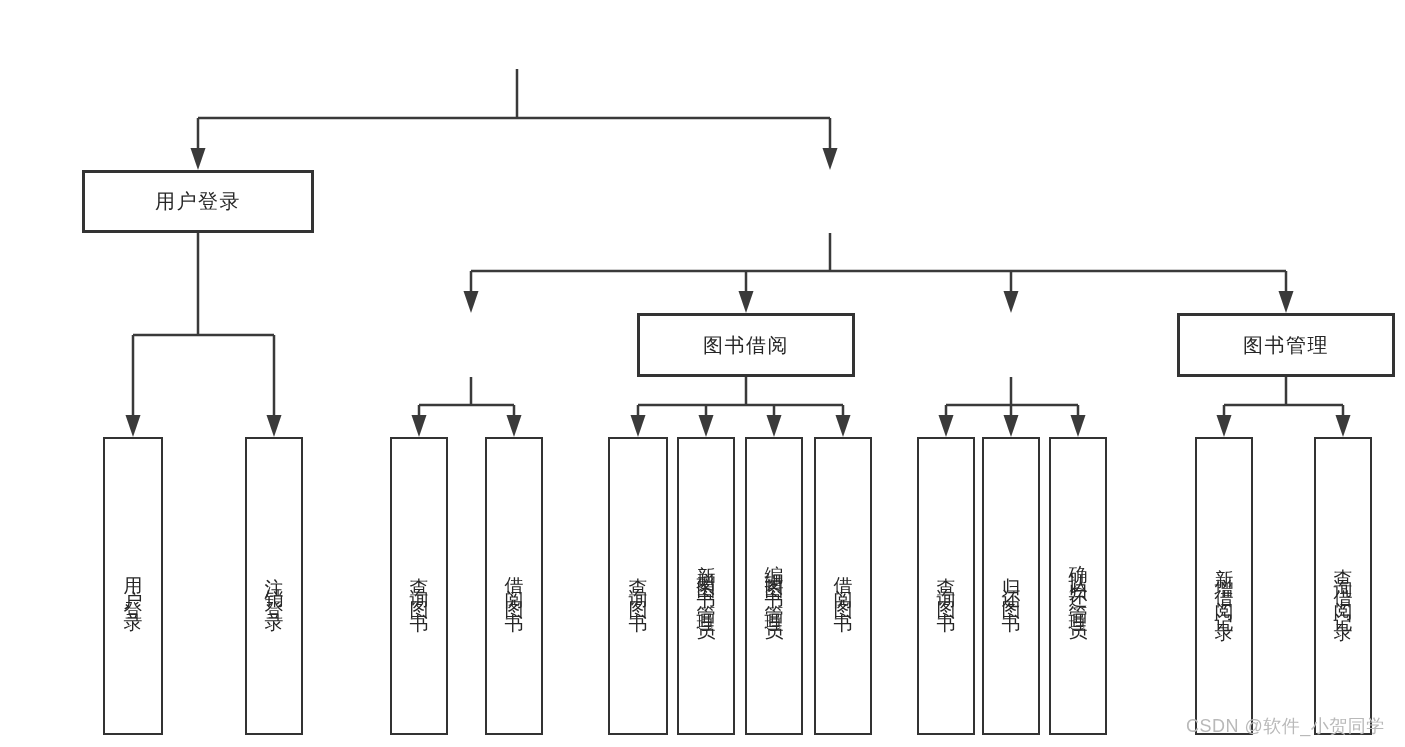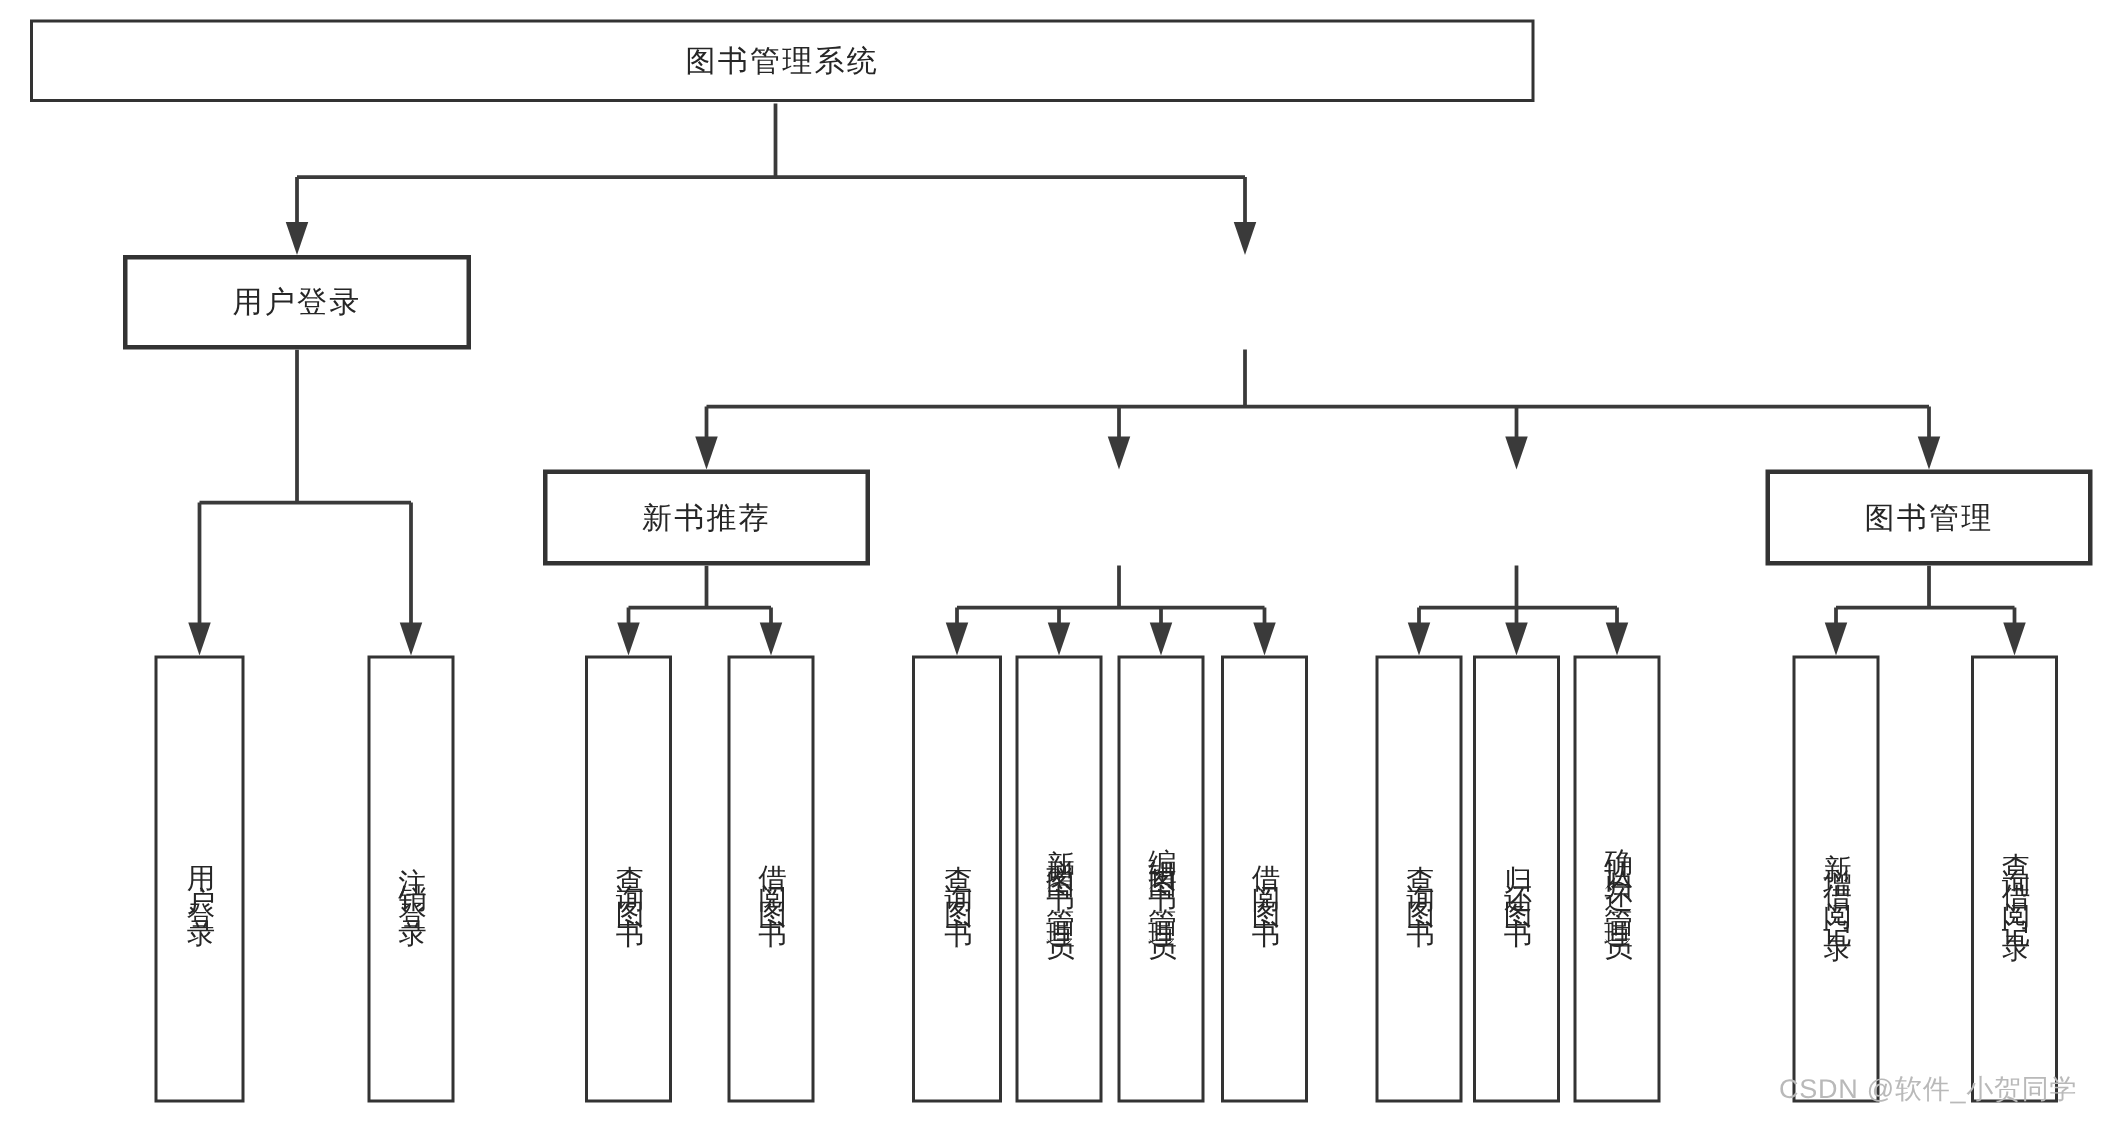--- a/index.html
+++ b/index.html
@@ -93,25 +93,24 @@
     <polygon class="ah" points="698.5,415 713.5,415 706,437"></polygon>
     <polygon class="ah" points="766.5,415 781.5,415 774,437"></polygon>
     <polygon class="ah" points="835.5,415 850.5,415 843,437"></polygon>
     <polygon class="ah" points="938.5,415 953.5,415 946,437"></polygon>
     <polygon class="ah" points="1003.5,415 1018.5,415 1011,437"></polygon>
     <polygon class="ah" points="1070.5,415 1085.5,415 1078,437"></polygon>
     <polygon class="ah" points="1216.5,415 1231.5,415 1224,437"></polygon>
     <polygon class="ah" points="1335.5,415 1350.5,415 1343,437"></polygon>
   </svg>
 
-  <div class="node hbox root" style="left:20px; top:13px; width:1003px; height:55px">图书管理系统</div>
 
   <div class="node hbox" style="left:82px; top:170px; width:232px; height:63px">用户登录</div>
 
-  <div class="node hbox" style="left:362px; top:313px; width:218px; height:64px">新书推荐</div>
+  <div class="node hbox" style="left:637px; top:313px; width:218px; height:64px">图书借阅</div>
   <div class="node hbox" style="left:1177px; top:313px; width:218px; height:64px">图书管理</div>
 
   <div class="node vbox" style="left:103px; top:437px; width:60px; height:298px">用户登录</div>
   <div class="node vbox" style="left:245px; top:437px; width:58px; height:298px">注销登录</div>
 
   <div class="node vbox" style="left:390px; top:437px; width:58px; height:298px">查询图书</div>
   <div class="node vbox" style="left:485px; top:437px; width:58px; height:298px">借阅图书</div>
 
   <div class="node vbox" style="left:608px; top:437px; width:60px; height:298px">查询图书</div>
   <div class="node vbox long" style="left:677px; top:437px; width:58px; height:298px">新增图书（管理员）</div>

